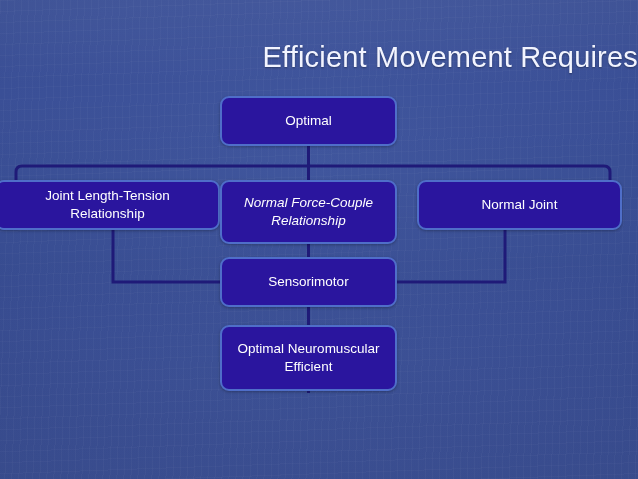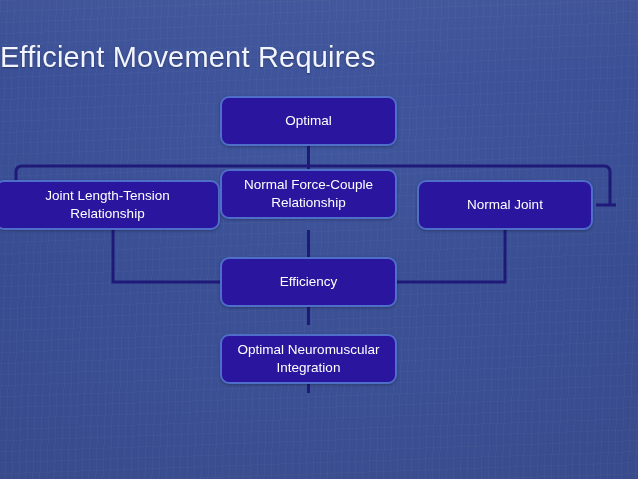--- a/index.html
+++ b/index.html
@@ -17,21 +17,21 @@
       linear-gradient(180deg, rgba(255,255,255,0.045) 0%, rgba(255,255,255,0.0) 18%, rgba(0,0,0,0.03) 55%, rgba(255,255,255,0.03) 100%),
       repeating-linear-gradient(92deg, rgba(255,255,255,0.028) 0px, rgba(255,255,255,0.028) 1px, rgba(0,0,0,0.0) 1px, rgba(0,0,0,0.0) 7px),
       repeating-linear-gradient(178deg, rgba(255,255,255,0.022) 0px, rgba(255,255,255,0.022) 1px, rgba(0,0,0,0.0) 1px, rgba(0,0,0,0.0) 11px),
       radial-gradient(120% 90% at 50% 35%, #41579f 0%, #3a4f96 45%, #33478b 75%, #2f4282 100%);
   }
   .slide-title {
     position: absolute;
     left: 0;
     top: 40px;
     width: 638px;
-    text-align: left;
+    text-align: right;
     color: #f2f4ff;
     font-size: 29px;
     font-weight: 400;
     letter-spacing: 0.2px;
     text-shadow: 0 1px 2px rgba(0,0,0,0.35);
     line-height: 34px;
   }
 
   
   .connectors {
@@ -56,24 +56,24 @@
     font-size: 13.5px;
     line-height: 18px;
     padding: 4px 8px;
     box-shadow: 0 1px 3px rgba(0,0,0,0.28);
   }
   .node span { display: block; width: 100%; }
 
   
   #node-neuromuscular-control { left: 220px; top: 96px;  width: 177px; height: 50px; }
   #node-length-tension        { left: -5px;  top: 180px; width: 225px; height: 50px; }
-  #node-force-couple          { left: 220px; top: 169px; width: 177px; height: 50px; }
-  #node-joint-arthrokinematics{ left: 417px; top: 180px; width: 176px; height: 50px; }
+  #node-force-couple          { left: 220px; top: 180px; width: 177px; height: 64px; font-style: italic; }
+  #node-joint-arthrokinematics{ left: 417px; top: 180px; width: 205px; height: 50px; }
   #node-sensorimotor          { left: 220px; top: 257px; width: 177px; height: 50px; }
-  #node-efficiency            { left: 220px; top: 334px; width: 177px; height: 50px; }
+  #node-efficiency            { left: 220px; top: 325px; width: 177px; height: 66px; }
   #node-tissue-recovery       { left: 220px; top: 393px; width: 177px; height: 50px; }
 </style>
 </head>
 <body>
 
 <div class="slide">
 
   <div class="slide-title">Efficient Movement Requires</div>
 
   <svg class="connectors" width="638" height="479" viewBox="0 0 638 479" aria-hidden="true">
@@ -117,25 +117,25 @@
   </div>
 
   <div class="node" id="node-joint-arthrokinematics">
     <span>
       <span>Normal Joint</span>
     </span>
   </div>
 
   <div class="node" id="node-sensorimotor">
     <span>
-      <span>Efficiency</span>
+      <span>Sensorimotor</span>
     </span>
   </div>
 
   <div class="node" id="node-efficiency">
     <span>
       <span>Optimal Neuromuscular</span>
-      <span>Integration</span>
+      <span>Efficient</span>
     </span>
   </div>
 
 
 </div>
 
 </body></html>

